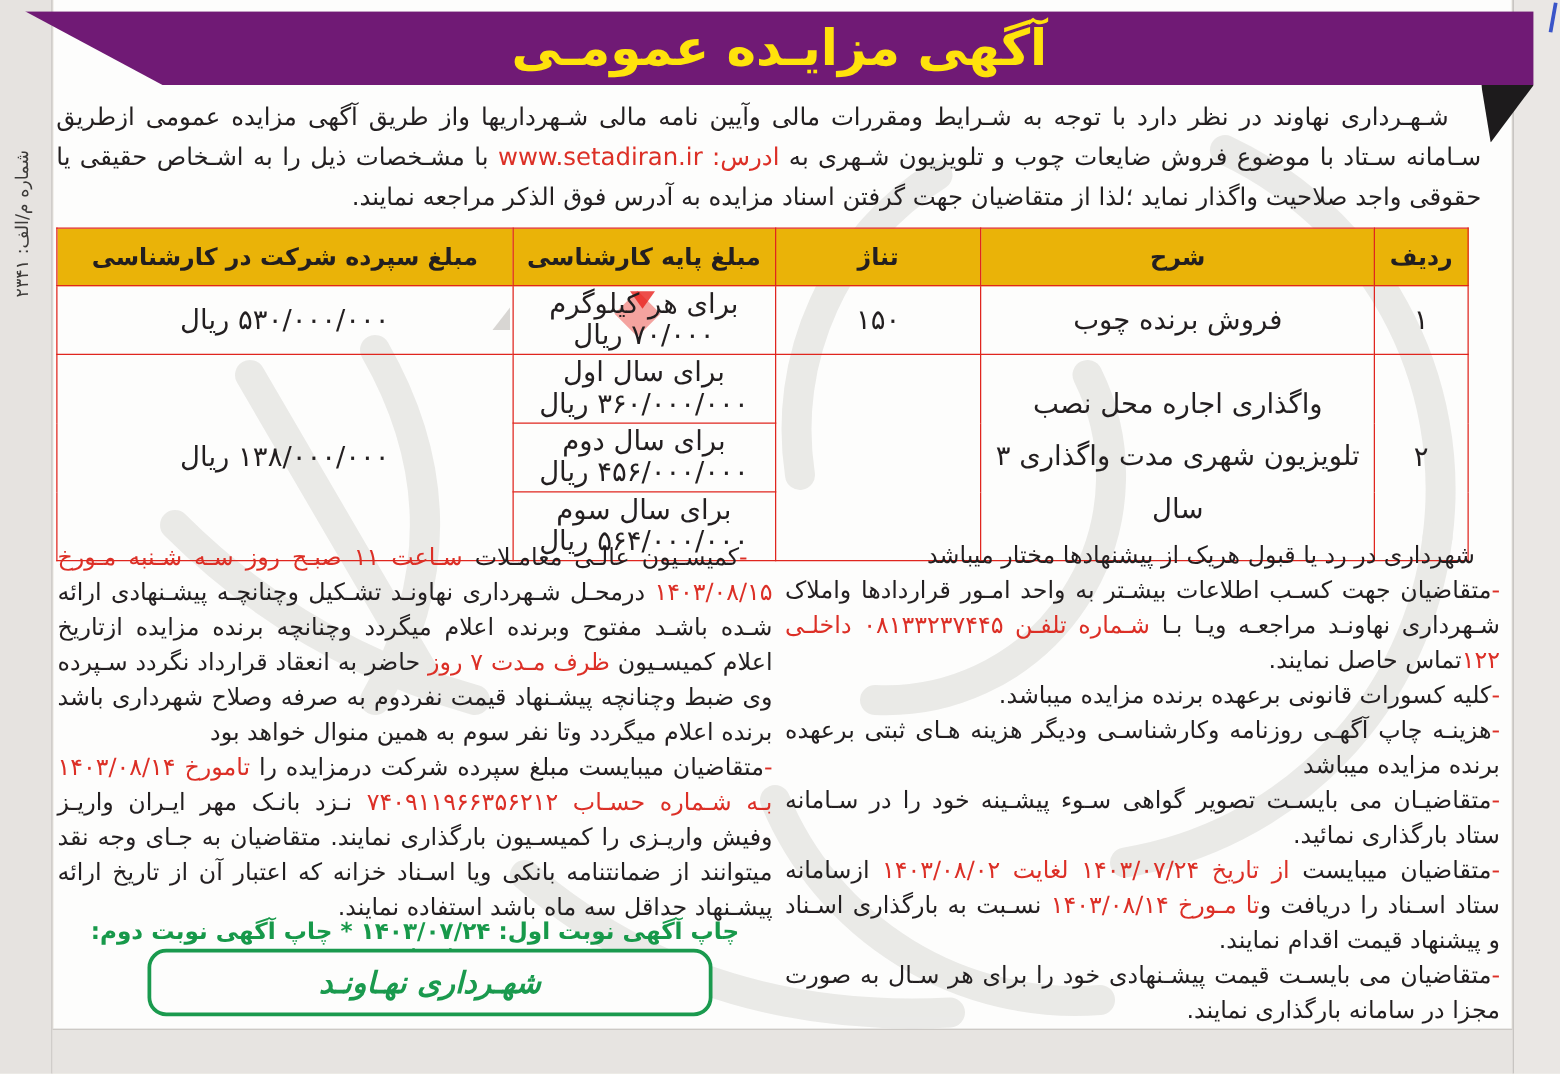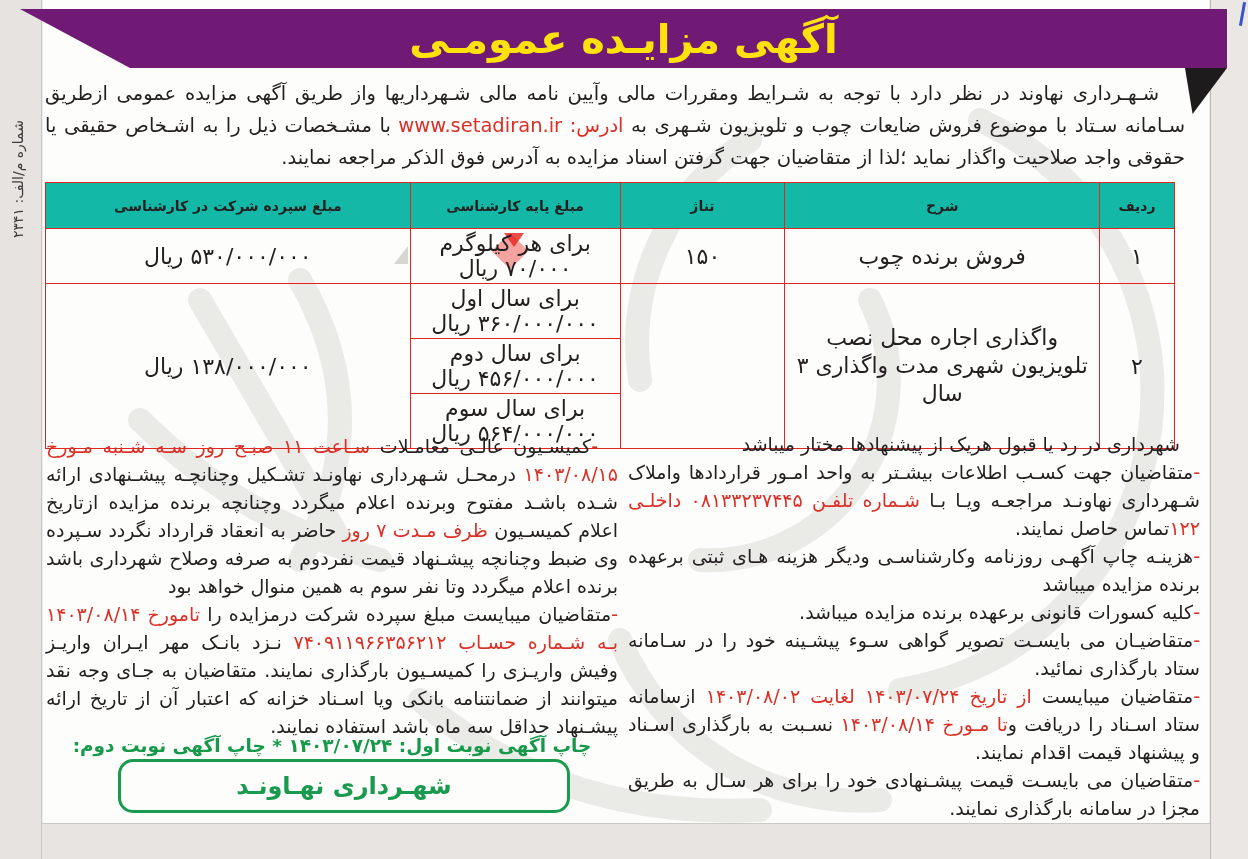--- a/index.html
+++ b/index.html
@@ -33,39 +33,39 @@
   
   .intro { position:absolute; right:63px; top:78px; width:1140px; direction:rtl;
     font-size:19.5px; line-height:32px; color:#231f20; text-align:justify; }
   .intro p { text-indent:26px; }
 
   
   .ad-table { position:absolute; right:73px; top:182px; width:1130px; border-collapse:collapse;
     direction:rtl; color:#231f20; }
   .ad-table td { border:1.5px solid #e0261e; text-align:center; vertical-align:middle;
     font-size:22px; padding:2px 8px; background:transparent; }
-  .ad-table tr.thead td { background:#14b8a6; font-weight:bold; font-size:14px; height:46px; }
+  .ad-table tr.thead td { background:#eab308; font-weight:bold; font-size:19px; height:46px; }
   .ad-table tr.row1 td { height:48px; }
   .ad-table tr.rowsub td { height:47px; }
   .c-radif{width:75px;} .c-desc{width:315px;} .c-ton{width:165px;} .c-base{width:210px;} .c-dep{width:365px;}
-  .desc2 { line-height:28px; }
+  .desc2 { line-height:42px; }
 
   
   .col { position:absolute; direction:rtl; text-align:justify; color:#231f20;
     font-size:19px; line-height:28px; letter-spacing:-0.2px; }
   .col-right { right:48px; top:430px; width:572px; }
   .col-left  { left:46px;  top:432px; width:572px; }
   .col p { margin:0; }
   .col p.indent { text-indent:20px; }
   .red { color:#dc2f26; }
 
   .print-line { position:absolute; left:46px; top:735px; width:572px; direction:rtl; text-align:center;
     color:#17994a; font-weight:bold; font-size:18.5px; }
   .org-button { position:absolute; left:118px; top:759px; width:452px; height:54px;
-    border:3px solid #1a9a4e; border-radius:15px; display:flex; align-items:center; justify-content:center; background:#fdfdfc; }
+    border:3px solid #1a9a4e; border-radius:15px; display:flex; align-items:center; justify-content:center; background:#fdfdfc;font-style:italic; }
   .org-button span { color:#1a9a4e; font-weight:bold; font-size:24px; direction:rtl; }
 
   
   .pink-diamond { position:absolute; left:497px; top:238px; width:26px; height:26px;
     background:#f2938e; transform:rotate(45deg); opacity:.85; }
   .red-chip { position:absolute; left:504px; top:233px; width:0; height:0;
     border-left:10px solid transparent; border-right:10px solid transparent;
     border-top:14px solid #e8211d; opacity:.8; }
   .gray-wedge { position:absolute; left:394px; top:246px; width:0; height:0;
     border-left:14px solid transparent; border-bottom:18px solid #d4d2ce; opacity:.9; }
@@ -149,25 +149,25 @@
         </tr>
         <tr class="rowsub">
           <td>برای سال سوم ۵۶۴/۰۰۰/۰۰۰ ریال</td>
         </tr>
       </tbody>
     </table>
 
     <div class="col col-right">
         <p class="indent"><span>شهرداری در رد یا قبول هریک از پیشنهادها مختار میباشد</span></p>
         <p><span class="red">-</span><span>متقاضیان جهت کسـب اطلاعات بیشـتر به واحد امـور قراردادها واملاک شـهرداری نهاونـد مراجعـه ویـا بـا </span><span class="red">شـماره تلفـن ۰۸۱۳۳۲۳۷۴۴۵ داخلـی ۱۲۲</span><span>تماس حاصل نمایند.</span></p>
+        <p><span class="red">-</span><span>کلیه کسورات قانونی برعهده برنده مزایده میباشد.</span></p>
         <p><span class="red">-</span><span>هزینـه چاپ آگهـی روزنامه وکارشناسـی ودیگر هزینه هـای ثبتی برعهده برنده مزایده میباشد</span></p>
-        <p><span class="red">-</span><span>کلیه کسورات قانونی برعهده برنده مزایده میباشد.</span></p>
         <p><span class="red">-</span><span>متقاضیـان می بایسـت تصویر گواهی سـوء پیشـینه خود را در سـامانه ستاد بارگذاری نمائید.</span></p>
         <p><span class="red">-</span><span>متقاضیان میبایست </span><span class="red">از تاریخ ۱۴۰۳/۰۷/۲۴ لغایت ۱۴۰۳/۰۸/۰۲</span><span> ازسامانه ستاد اسـناد را دریافت و</span><span class="red">تا مـورخ ۱۴۰۳/۰۸/۱۴</span><span> نسـبت به بارگذاری اسـناد و پیشنهاد قیمت اقدام نمایند.</span></p>
-        <p><span class="red">-</span><span>متقاضیان می بایسـت قیمت پیشـنهادی خود را برای هر سـال به طریق مجزا در سامانه بارگذاری نمایند.</span></p>
+        <p><span class="red">-</span><span>متقاضیان می بایسـت قیمت پیشـنهادی خود را برای هر سـال به صورت مجزا در سامانه بارگذاری نمایند.</span></p>
       </div>
     <div class="col col-left">
         <p class="indent"><span class="red">-</span><span>کمیسـیون عالـی معامـلات </span><span class="red">سـاعت ۱۱ صبـح روز سـه شـنبه مـورخ ۱۴۰۳/۰۸/۱۵</span><span> درمحـل شـهرداری نهاونـد تشـکیل وچنانچـه پیشـنهادی ارائه شـده باشـد مفتوح وبرنده اعلام میگردد وچنانچه برنده مزایده ازتاریخ اعلام کمیسـیون </span><span class="red">ظرف مـدت ۷ روز</span><span> حاضر به انعقاد قرارداد نگردد سـپرده وی ضبط وچنانچه پیشـنهاد قیمت نفردوم به صرفه وصلاح شهرداری باشد برنده اعلام میگردد وتا نفر سوم به همین منوال خواهد بود</span></p>
         <p><span class="red">-</span><span>متقاضیان میبایست مبلغ سپرده شرکت درمزایده را </span><span class="red">تامورخ ۱۴۰۳/۰۸/۱۴ بـه شـماره حسـاب ۷۴۰۹۱۱۹۶۶۳۵۶۲۱۲</span><span> نـزد بانـک مهر ایـران واریـز وفیش واریـزی را کمیسـیون بارگذاری نمایند. متقاضیان به جـای وجه نقد میتوانند از ضمانتنامه بانکی ویا اسـناد خزانه که اعتبار آن از تاریخ ارائه پیشـنهاد حداقل سه ماه باشد استفاده نمایند.</span></p>
       </div>
 
     <div class="print-line">چاپ آگهی نوبت اول: ۱۴۰۳/۰۷/۲۴ * چاپ آگهی نوبت دوم: ۱۴۰۳/۰۸/۰۲</div>
 
     <div class="org-button">
       <span>شهـرداری نهـاونـد</span>

